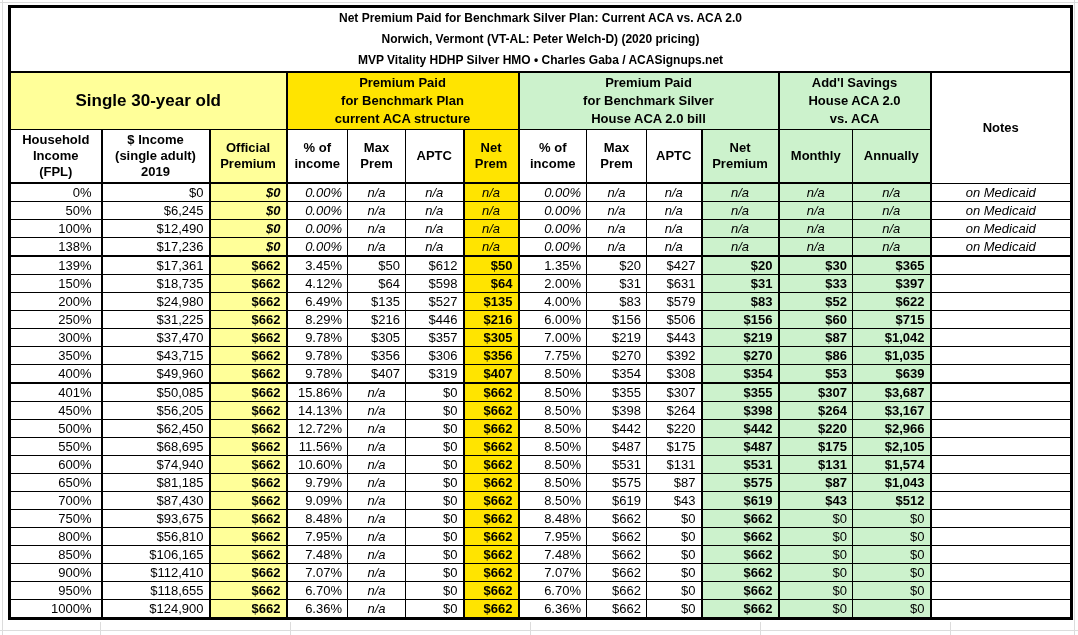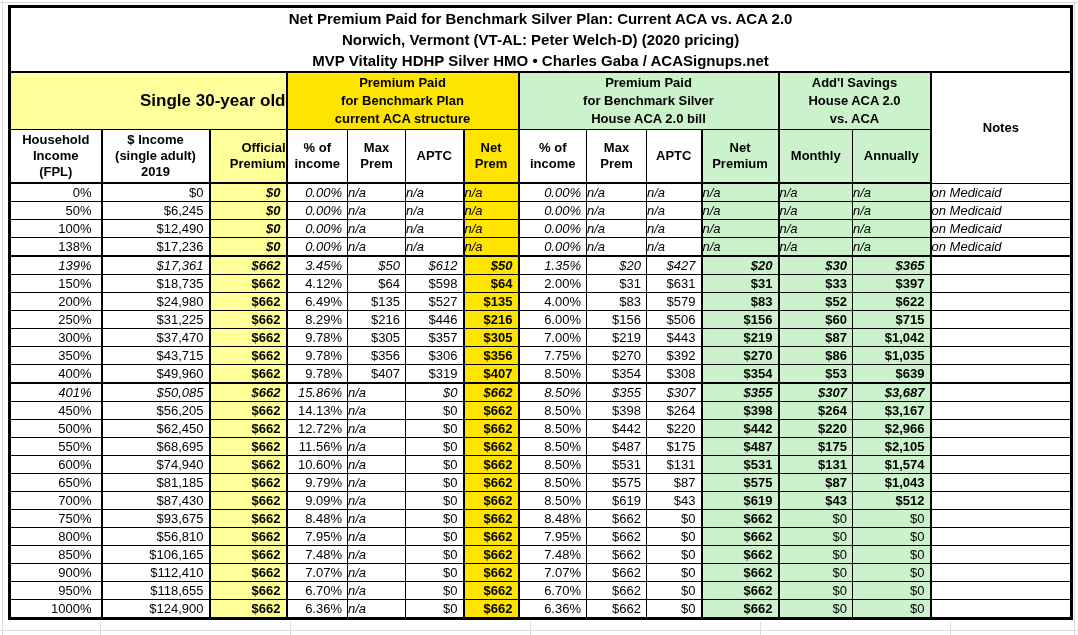--- a/index.html
+++ b/index.html
@@ -9,39 +9,39 @@
   }
   .gl{position:absolute;background:var(--grid,#dcdcdc);}
   table.sheet{
     position:absolute;left:8px;top:5px;width:1062px;
     border-collapse:collapse;table-layout:fixed;
     border:3px solid #000;
   }
   td,th{border:1px solid #000;overflow:hidden;white-space:nowrap;padding:0;vertical-align:middle;}
   th{white-space:pre-line;text-align:center;font-weight:bold;}
   .title-row th{
-    height:60px;background:#fff;font-size:15px;line-height:21px;
+    height:60px;background:#fff;font-size:12px;line-height:21px;
     border-bottom:2px solid #000;white-space:nowrap;
   }
   .group-row th{height:56px;font-size:13px;line-height:18px;margin-top:15px;}
   .group-row th.demo{font-size:17px;}
   .sub-row th{height:52px;font-size:13px;line-height:16px;border-bottom:2px solid #000;}
   tbody tr{height:18px;}
   tbody td{font-size:13px;line-height:17px;}
-  .bg-pale{background:var(--pale,#ffff99);text-align:right;}
+  .bg-pale{background:var(--pale,#ffff99);}
   .bg-yellow{background:var(--yellow,#ffe400);}
   .bg-green{background:var(--green,#ccf2cc);}
   .b2l{border-left-width:2px;}
-  tr.sep td{border-top-width:2px;font-style:italic;}
+  tr.sep td{border-top-width:2px;}
   .num{text-align:right;padding-right:5px;}
   .fpl{padding-right:9px;}
-  .na{font-style:italic;}
+  .na{text-align:center;font-style:italic;}
   .bold{font-weight:bold;}
   .italic{font-style:italic;}
-  .note{}
+  .note{text-align:center;}
 </style>
 </head>
 <body>
 
 <div class="page">
 
   <div class="gl" style="left:0;top:2px;width:1078px;height:1px;"></div>
   <div class="gl" style="left:0;top:630px;width:1078px;height:1px;"></div>
   <div class="gl" style="left:2px;top:0;width:1px;height:635px;"></div>
   <div class="gl" style="left:1074px;top:0;width:1px;height:635px;"></div>

